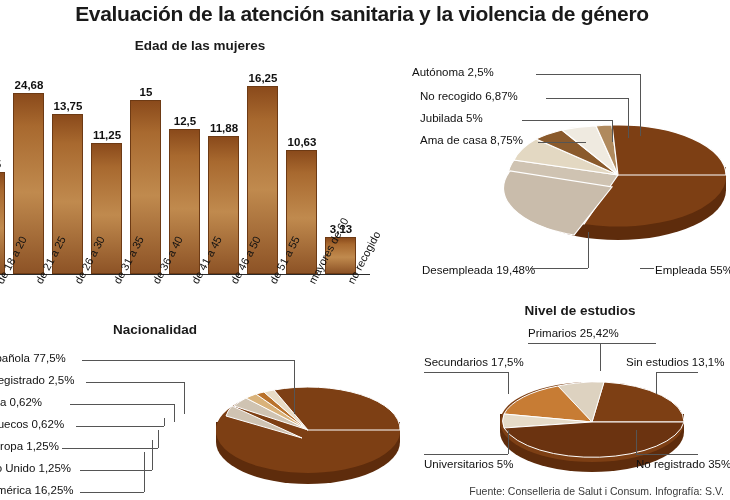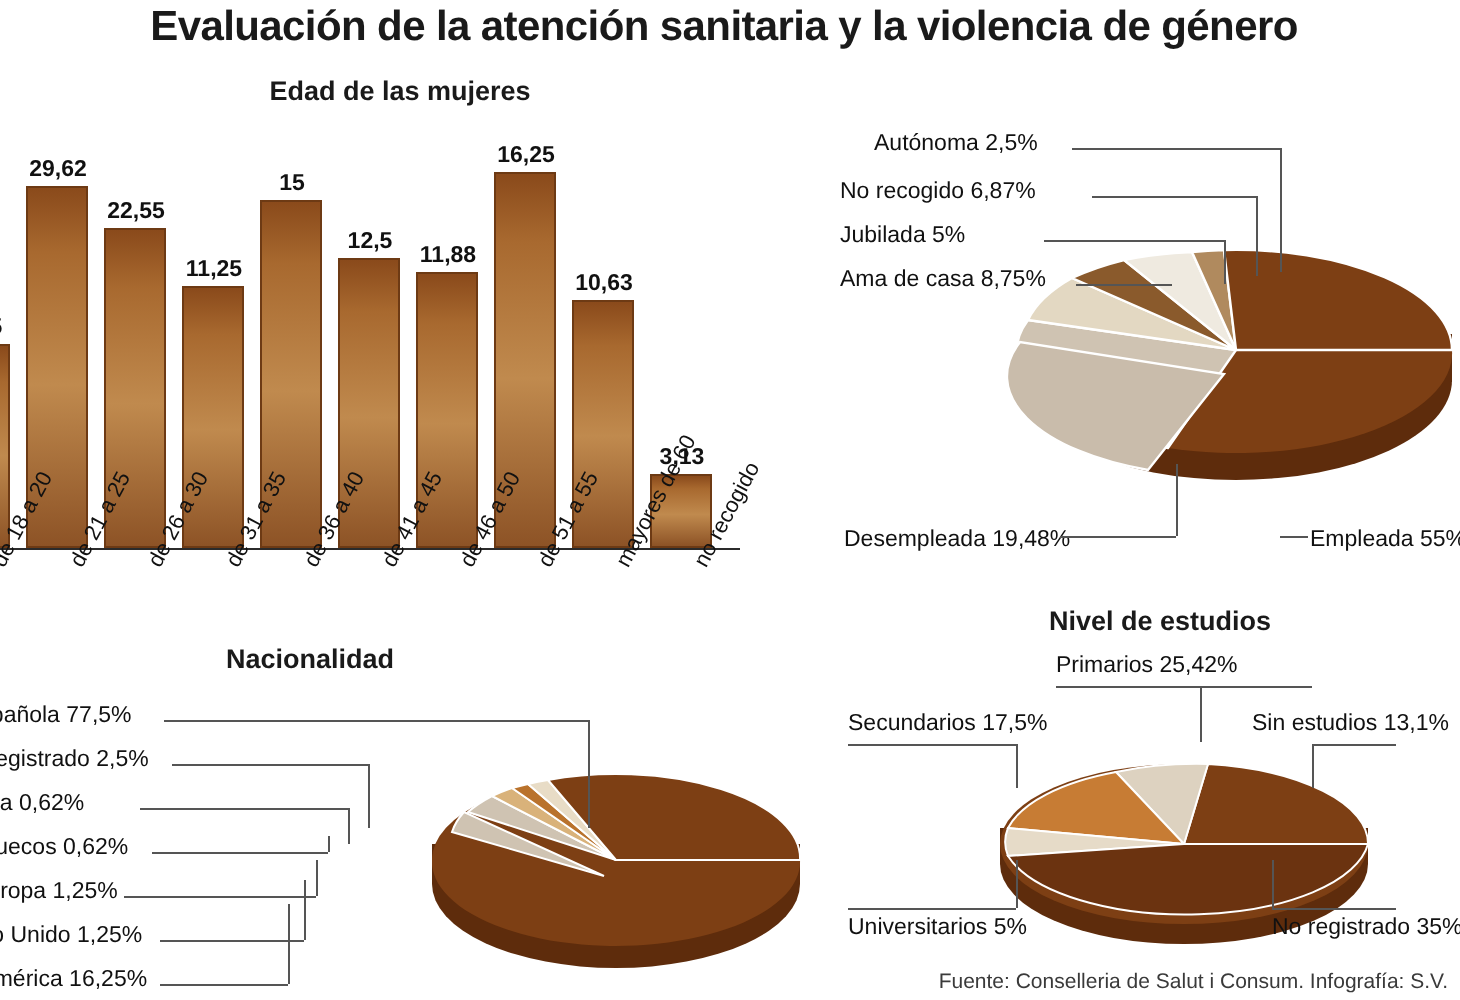--- a/index.html
+++ b/index.html
@@ -133,22 +133,22 @@
     <div class="bar" style="left:82px; height:160px;"></div>
     <div class="bar" style="left:121px;height:131px;"></div>
     <div class="bar" style="left:160px;height:174px;"></div>
     <div class="bar" style="left:199px;height:145px;"></div>
     <div class="bar" style="left:238px;height:138px;"></div>
     <div class="bar" style="left:277px;height:188px;"></div>
     <div class="bar" style="left:316px;height:124px;"></div>
     <div class="bar" style="left:355px;height:37px;"></div>
 
     <div class="bar-val" style="left:-8px;  top:122px;">8,75</div>
-    <div class="bar-val" style="left:31px; top:43px;">29,62</div>
-    <div class="bar-val" style="left:70px; top:64px;">22,55</div>
+    <div class="bar-val" style="left:31px; top:43px;">24,68</div>
+    <div class="bar-val" style="left:70px; top:64px;">13,75</div>
     <div class="bar-val" style="left:109px;top:93px;">11,25</div>
     <div class="bar-val" style="left:148px;top:50px;">15</div>
     <div class="bar-val" style="left:187px;top:79px;">12,5</div>
     <div class="bar-val" style="left:226px;top:86px;">11,88</div>
     <div class="bar-val" style="left:265px;top:36px;">16,25</div>
     <div class="bar-val" style="left:304px;top:100px;">10,63</div>
     <div class="bar-val" style="left:343px;top:187px;">3,13</div>
 
     <div class="bar-lab" style="left:24px; top:244px;">de 18 a 20</div>
     <div class="bar-lab" style="left:63px; top:244px;">de 21 a 25</div>
@@ -181,21 +181,21 @@
       <path d="M118 80 L14 65 A108 50 0 0 1 36 44 Z" fill="#e3d8c2" stroke="#fff" stroke-width="1.2"></path>
       <path d="M118 80 L36 44 A108 50 0 0 1 62 35 Z" fill="#8a5a2c" stroke="#fff" stroke-width="1.2"></path>
       <path d="M118 80 L62 35 A108 50 0 0 1 96 31 Z" fill="#efeae0" stroke="#fff" stroke-width="1.2"></path>
       <path d="M118 80 L96 31 A108 50 0 0 1 112 30 Z" fill="#b08a5e" stroke="#fff" stroke-width="1.2"></path>
       <path d="M118 80 L112 30 A108 50 0 0 1 226 80 Z" fill="#7d3f14" stroke="#fff" stroke-width="1.2"></path>
 
       <path d="M112 92 L74 140 A108 50 0 0 1 10 76 Z" fill="#c9bcab" stroke="#fff" stroke-width="1.2"></path>
     </svg>
   </div>
 
-  <div class="callout-label" style="left:437px; top:66px;text-align:right;">Autónoma 2,5%</div>
+  <div class="callout-label" style="left:412px; top:66px;text-align:right;">Autónoma 2,5%</div>
   <div class="callout-label" style="left:420px; top:90px;">No recogido 6,87%</div>
   <div class="callout-label" style="left:420px; top:112px;">Jubilada 5%</div>
   <div class="callout-label" style="left:420px; top:134px;">Ama de casa 8,75%</div>
   <div class="callout-label" style="left:422px; top:264px;">Desempleada 19,48%</div>
   <div class="callout-label" style="left:655px; top:264px; font-weight:normal;">Empleada 55%</div>
 
   <div class="leader leader-h" style="left:536px; top:74px;  width:104px;"></div>
   <div class="leader leader-v" style="left:640px; top:74px;  height:62px;"></div>
   <div class="leader leader-h" style="left:546px; top:98px;  width:82px;"></div>
   <div class="leader leader-v" style="left:628px; top:98px;  height:40px;"></div>

